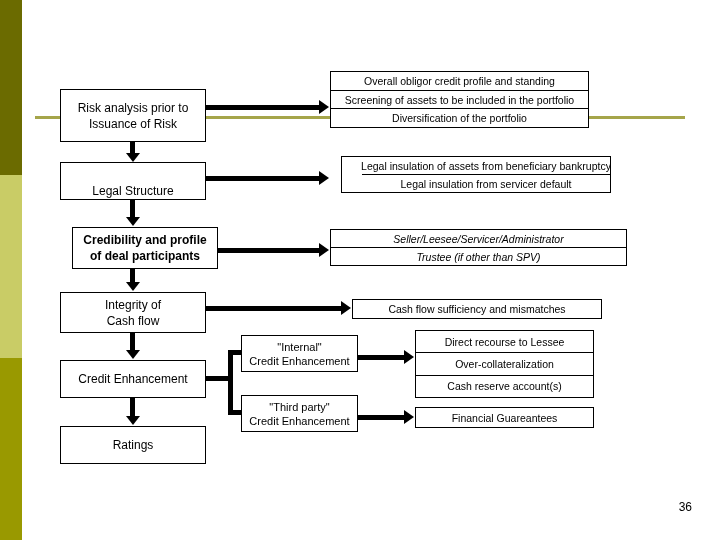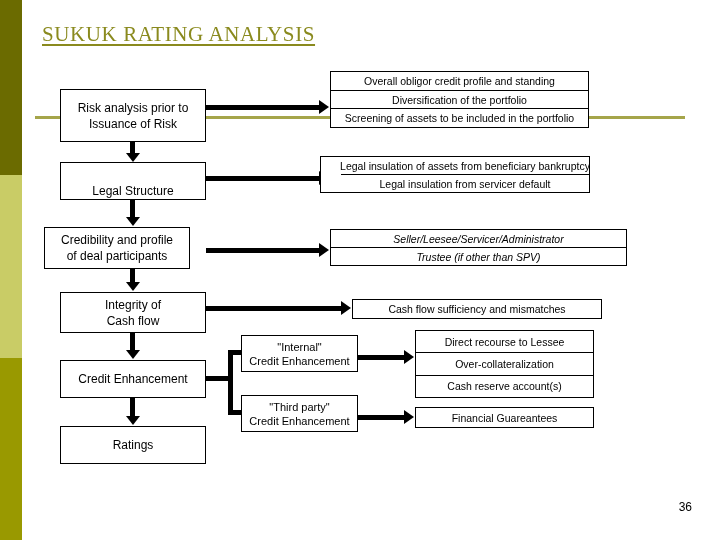--- a/index.html
+++ b/index.html
@@ -75,33 +75,32 @@
 </style>
 </head>
 <body>
 
 <div class="slide">
 
   <div class="band band-top"></div>
   <div class="band band-mid"></div>
   <div class="band band-bot"></div>
 
-  <div class="title">SUKUK RATING ANALYSIS</div>
   <div class="rule"></div>
 
   <div class="box box-left" style="left:60px;top:89px;width:146px;height:53px;">
     <div class="line">Risk analysis prior to</div>
     <div class="line">Issuance of Risk</div>
   </div>
 
   <div class="box box-left" style="left:60px;top:162px;width:146px;height:38px;justify-content:flex-end;">
     <div class="line">Legal Structure</div>
   </div>
 
-  <div class="box box-left" style="left:44px;top:227px;width:146px;height:42px;">
+  <div class="box box-left" style="left:72px;top:227px;width:146px;height:42px;font-weight:bold;">
     <div class="line">Credibility and profile</div>
     <div class="line">of deal participants</div>
   </div>
 
   <div class="box box-left" style="left:60px;top:292px;width:146px;height:41px;">
     <div class="line">Integrity of</div>
     <div class="line">Cash flow</div>
   </div>
 
   <div class="box box-left" style="left:60px;top:360px;width:146px;height:38px;">
@@ -122,27 +121,27 @@
   <div class="arrow-down" style="left:126px;top:282px;"></div>
 
   <div class="conn v" style="left:130px;top:333px;height:18px;"></div>
   <div class="arrow-down" style="left:126px;top:350px;"></div>
 
   <div class="conn v" style="left:130px;top:398px;height:18px;"></div>
   <div class="arrow-down" style="left:126px;top:416px;"></div>
 
   <div class="box box-rows" style="left:330px;top:71px;width:259px;height:57px;">
     <div class="row">Overall obligor credit profile and standing</div>
+    <div class="row">Screening of assets to be included in the portfolio</div>
     <div class="row">Diversification of the portfolio</div>
-    <div class="row">Screening of assets to be included in the portfolio</div>
   </div>
   <div class="conn h" style="left:206px;top:105px;width:114px;"></div>
   <div class="arrow-right" style="left:319px;top:100px;"></div>
 
-  <div class="box box-rows" style="left:320px;top:156px;width:270px;height:37px;padding-left:20px;">
+  <div class="box box-rows" style="left:341px;top:156px;width:270px;height:37px;padding-left:20px;">
     <div class="row">Legal insulation of assets from beneficiary bankruptcy</div>
     <div class="row">Legal insulation from servicer default</div>
   </div>
   <div class="conn h" style="left:206px;top:176px;width:114px;"></div>
   <div class="arrow-right" style="left:319px;top:171px;"></div>
 
   <div class="box box-rows" style="left:330px;top:229px;width:297px;height:37px;font-style:italic;">
     <div class="row">Seller/Leesee/Servicer/Administrator</div>
     <div class="row">Trustee (if other than SPV)</div>
   </div>

